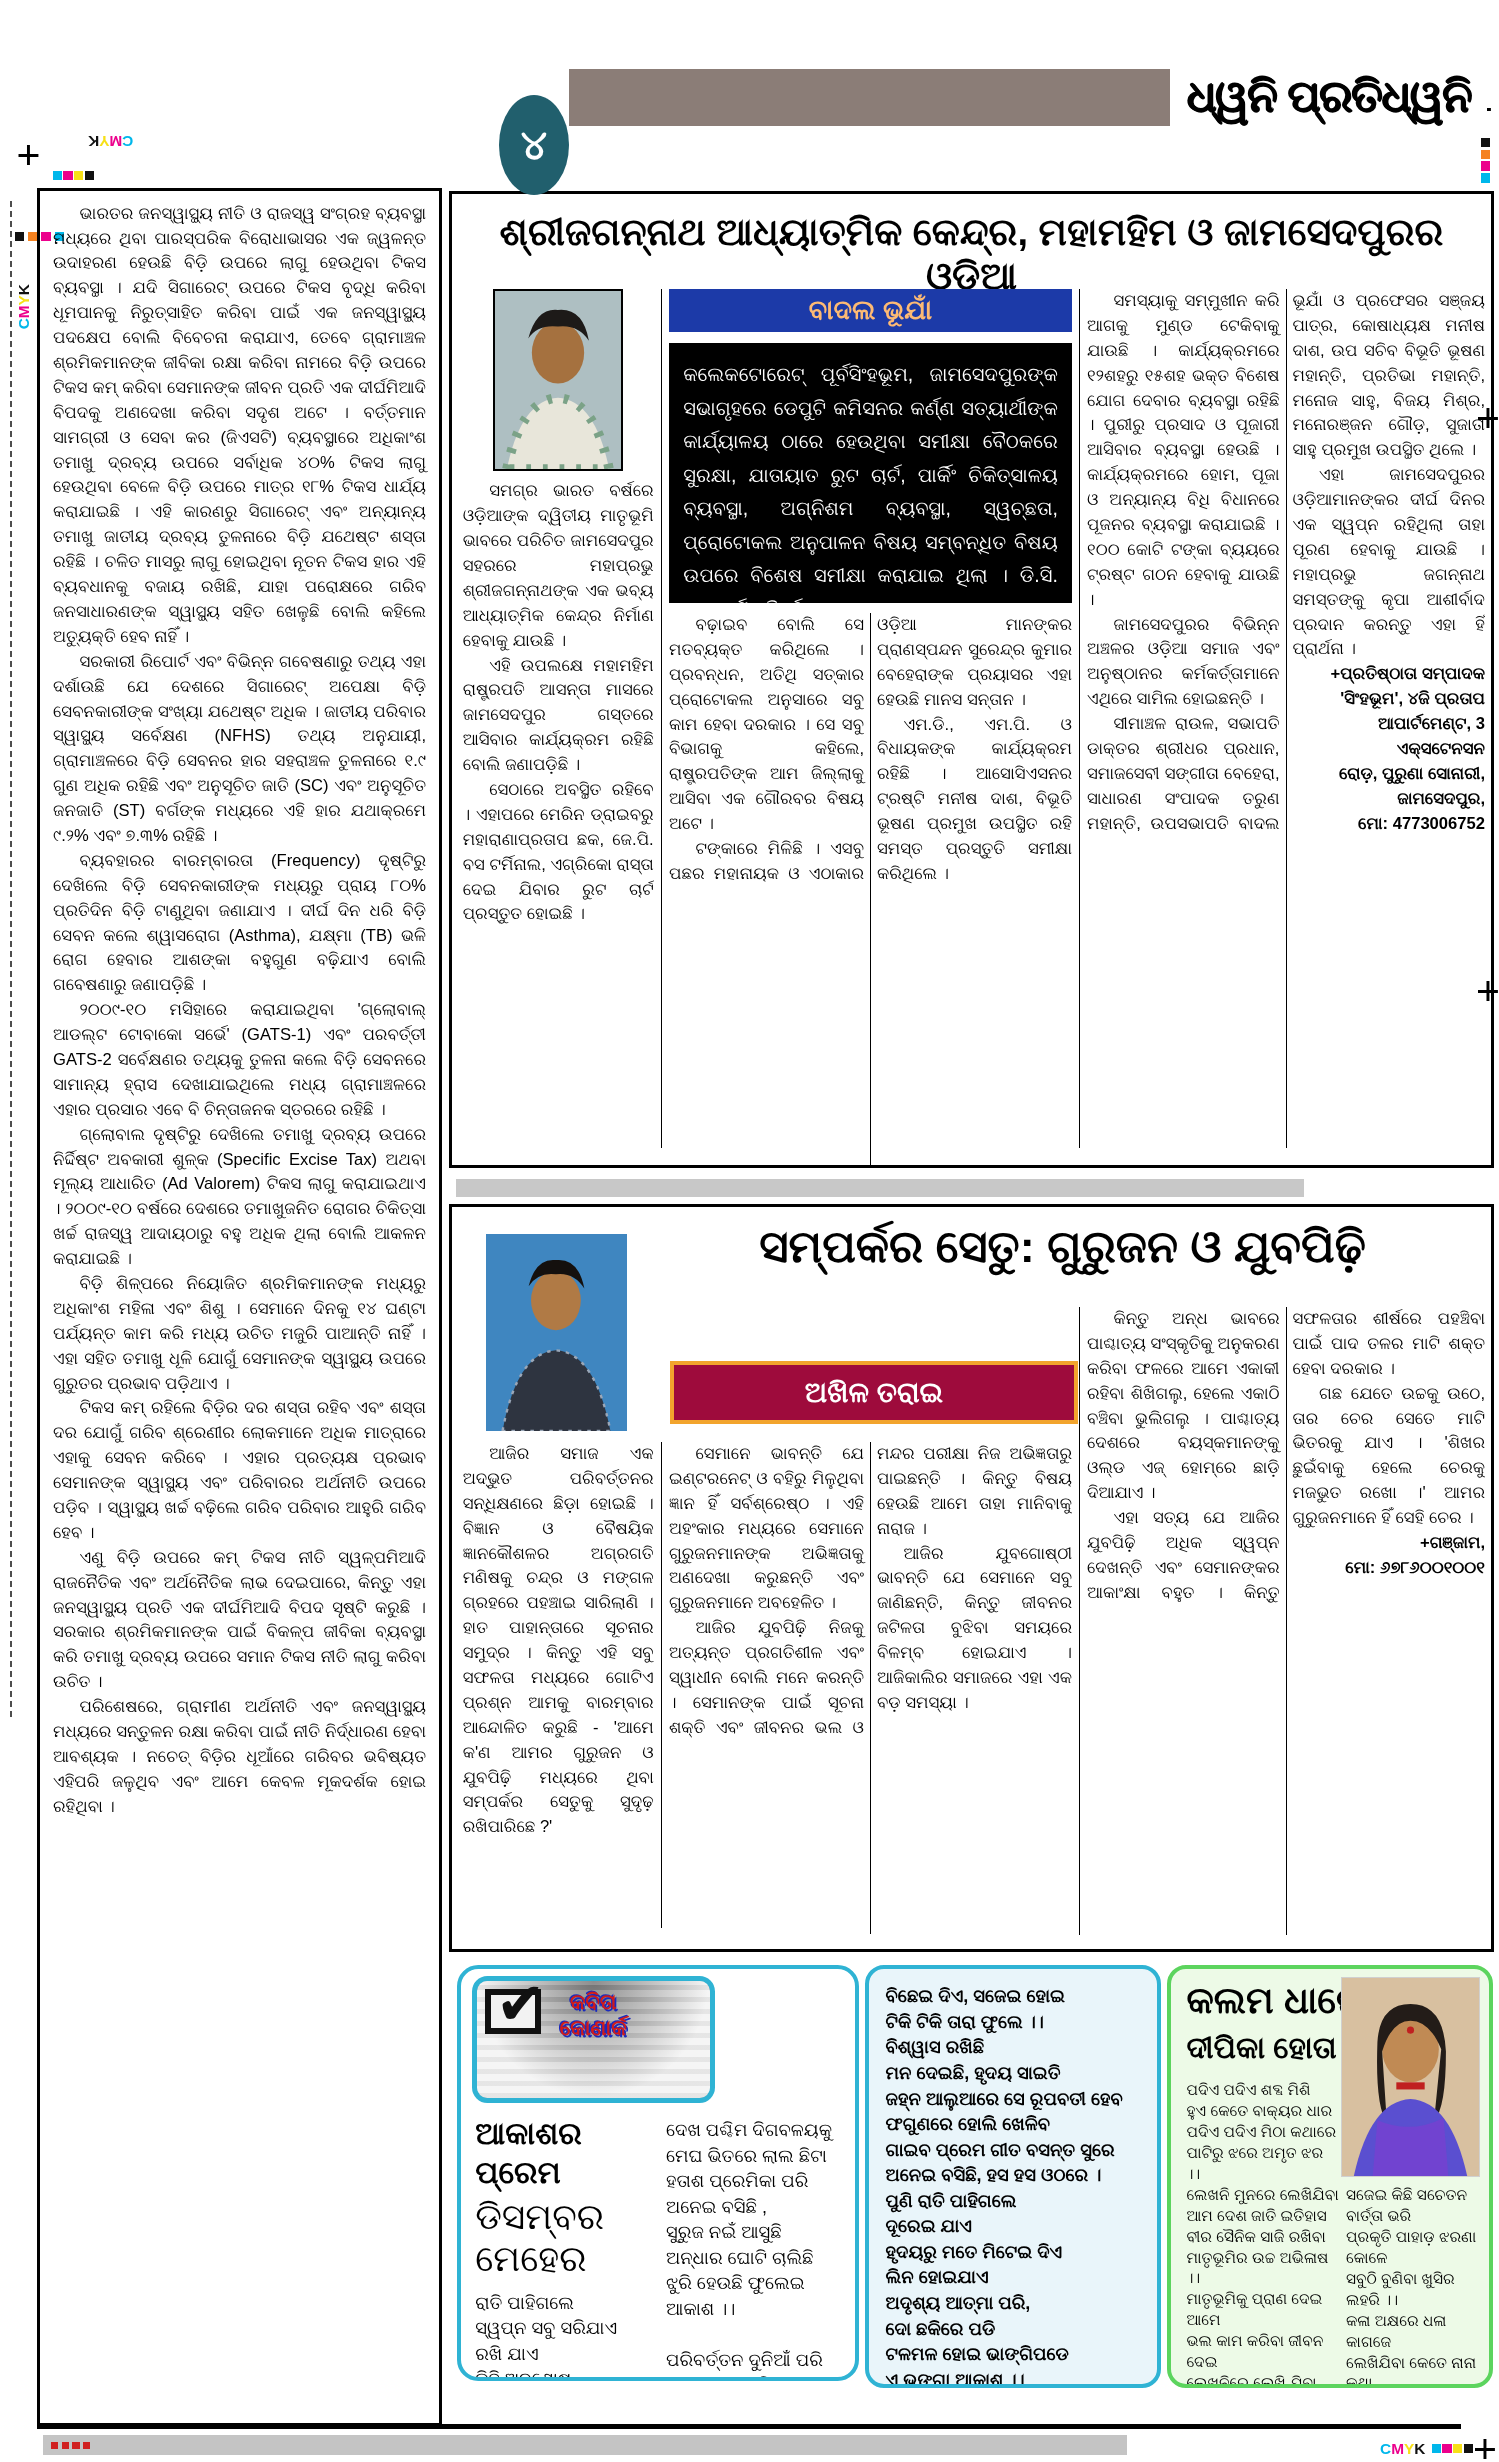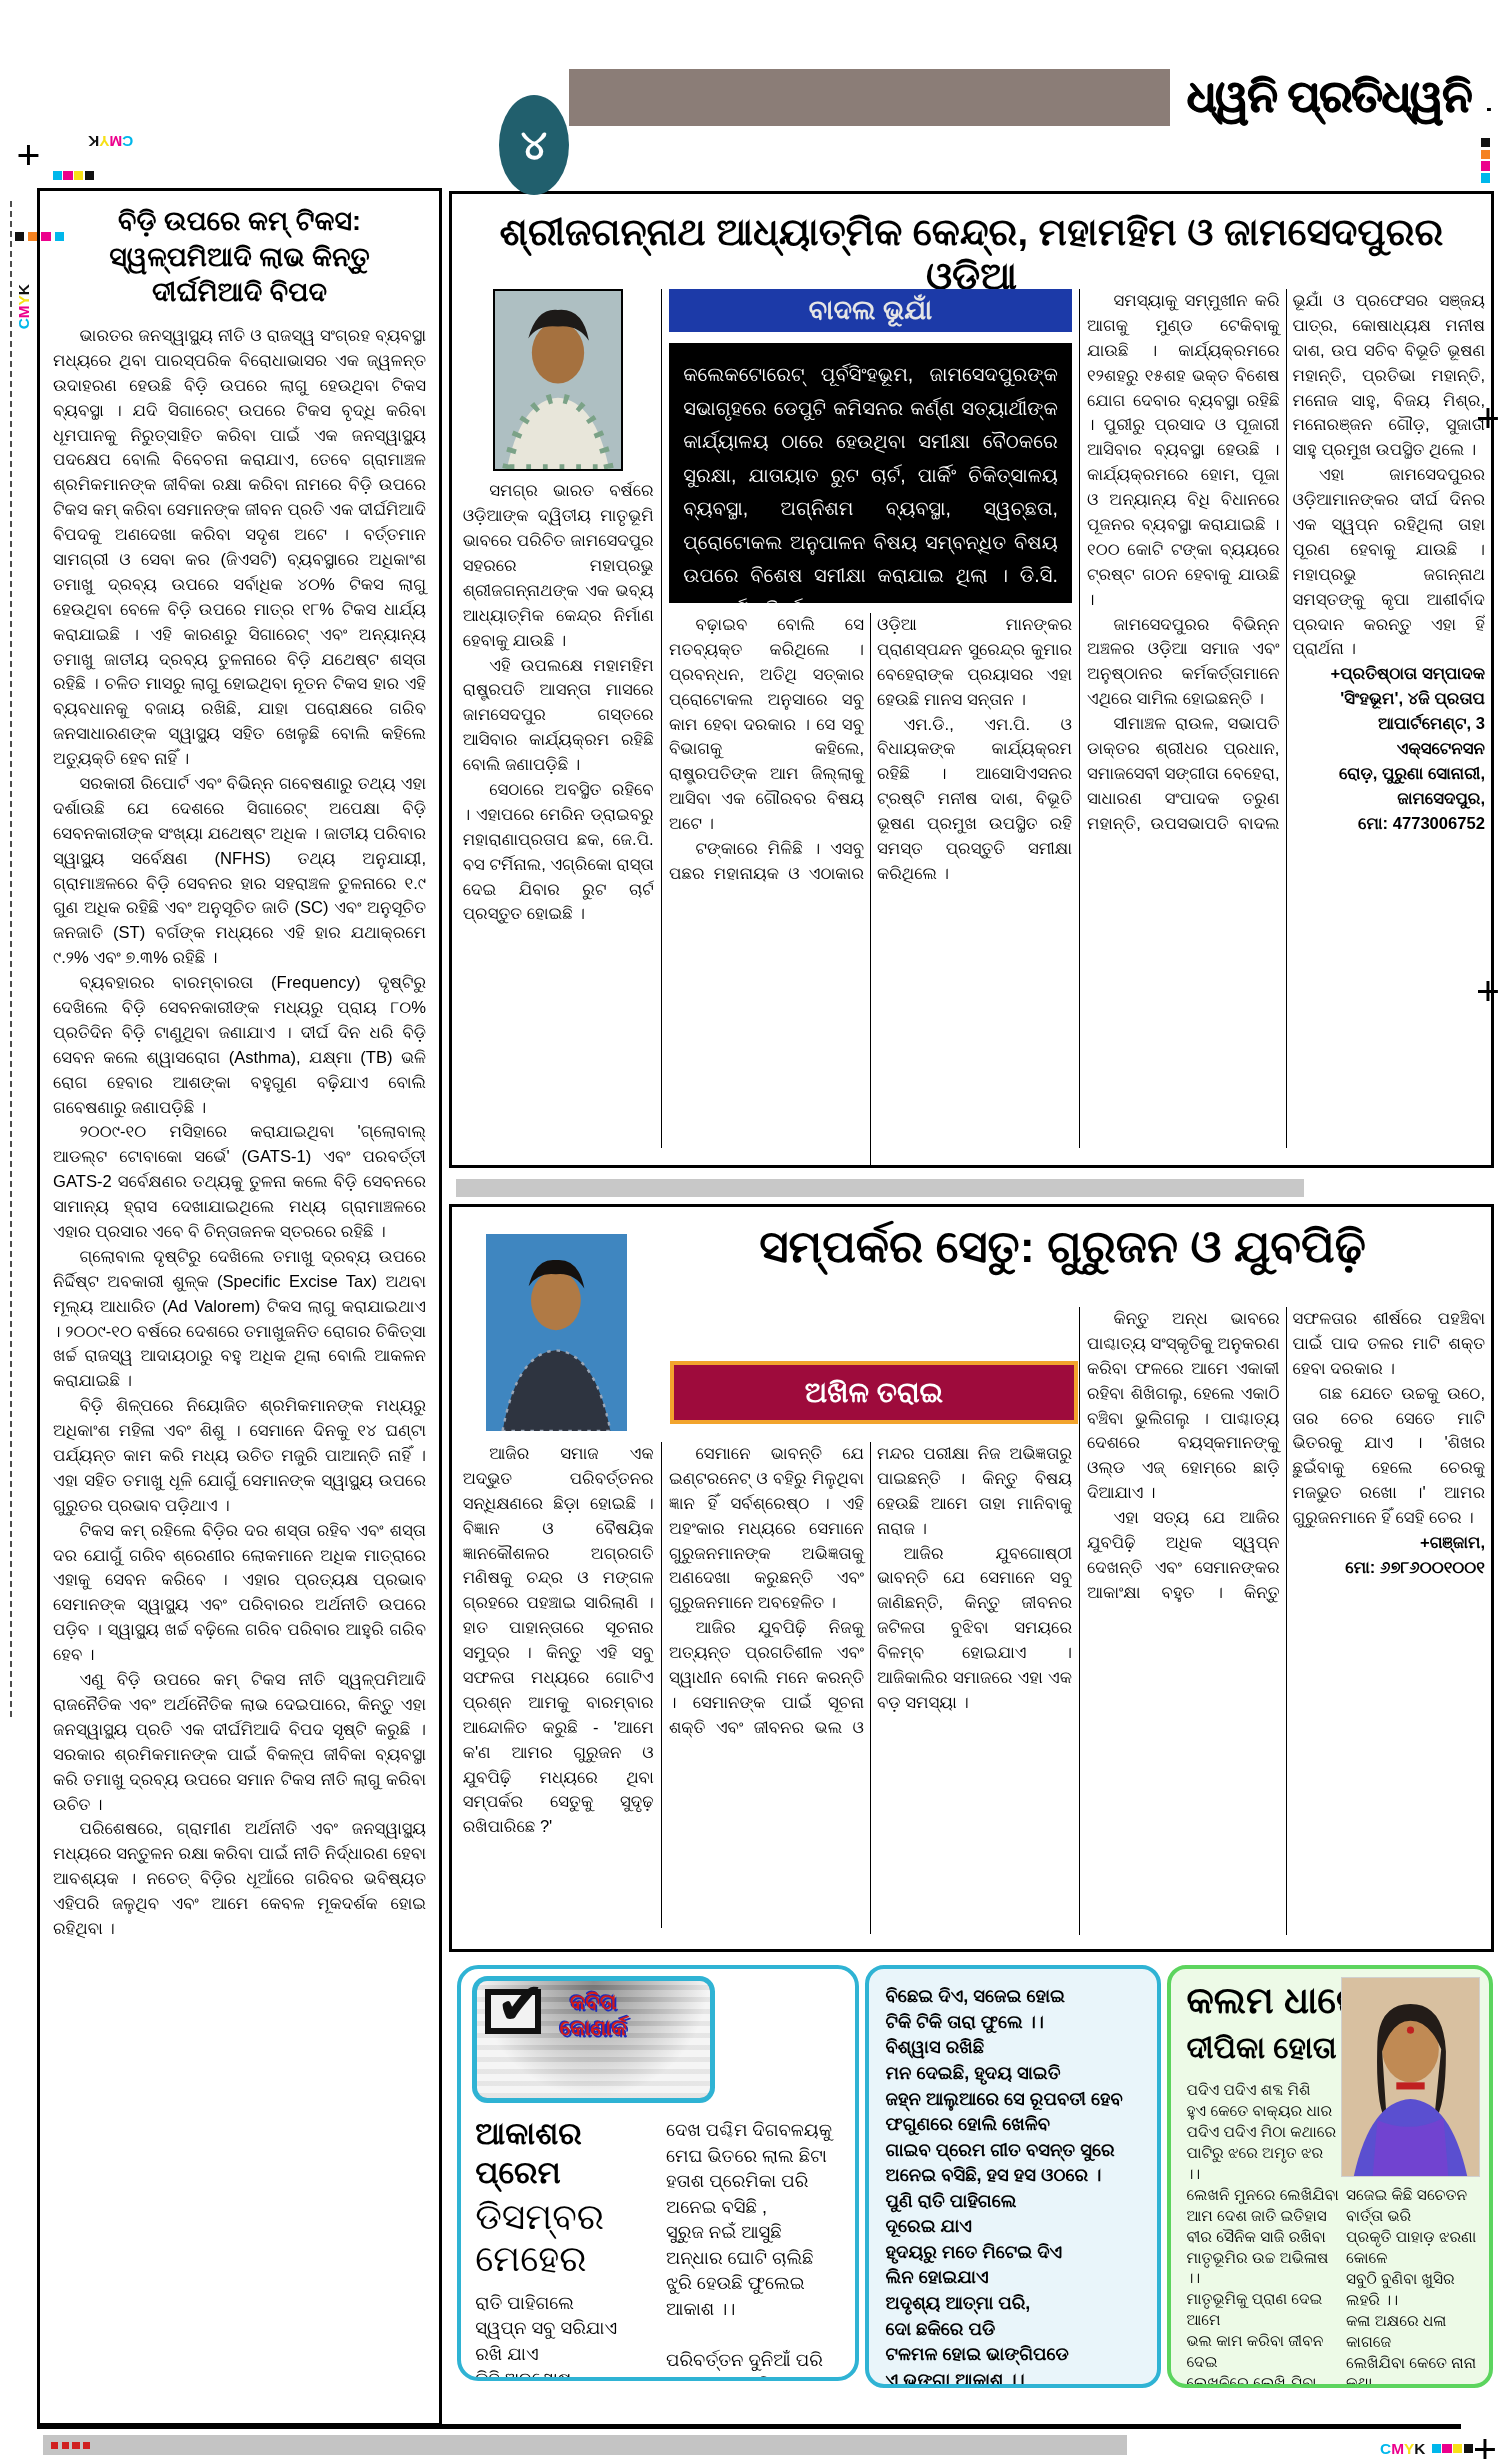--- a/index.html
+++ b/index.html
@@ -36,21 +36,21 @@
   
   .art-left{position:absolute;left:37px;top:188px;width:405px;height:2238px;border:3.6px solid #000;
             padding:10.7px 13px;box-sizing:border-box;overflow:hidden;}
   .art-left h1{margin:2.4px 0 13px 0;text-align:center;font-size:27px;line-height:1.32;font-weight:bold;}
 
   
   .art-main{position:absolute;left:449px;top:191px;width:1045px;height:977px;border:3.6px solid #000;
             box-sizing:border-box;overflow:hidden;}
   .art-main .headline{margin-top:16.6px;text-align:center;font-size:38px;font-weight:bold;}
   .photo-frame{border:2.4px solid #000;overflow:hidden;background:#b9c4c6;}
-  .byline-blue{background:#1c3aa8;color:#e5e5e5;text-align:center;font-size:27px;font-weight:bold;
+  .byline-blue{background:#1c3aa8;color:#fdba74;text-align:center;font-size:27px;font-weight:bold;
                height:43px;display:flex;align-items:center;justify-content:center;}
   .intro-black{margin-top:10.7px;background:#000;color:#fff;padding:15.4px 14.2px;font-size:19.5px;line-height:1.72;
                text-align:justify;height:230px;overflow:hidden;}
   .twocol{column-count:2;column-gap:13px;column-rule:1.2px solid #000;}
   .caption-under{margin-top:8.3px;}
   .signoff{text-align:right;font-weight:bold;}
   .signoff div{line-height:1.5;}
 
   
   .sep-gray{position:absolute;left:456px;top:1179px;width:848px;height:18px;background:#c8c8c8;}
@@ -127,21 +127,20 @@
     <div class="sq" style="background:#00b7eb"></div>
   </div>
   <div class="reg-cross" style="left:1476px;top:398px;">+</div>
   <div class="reg-cross" style="left:1476px;top:971px;">+</div>
 
   <div class="page-badge">୪</div>
   <div class="masthead-bar"></div>
   <div class="masthead">ଧ୍ୱନି ପ୍ରତିଧ୍ୱନି</div>
 
   <div class="art-left">
-    <h1>ବିଡ଼ି ଉପରେ କମ୍ ଟିକସ: ସ୍ୱଳ୍ପମିଆଦି ଲାଭ କିନ୍ତୁ ଦୀର୍ଘମିଆଦି ବିପଦ</h1>
     <div class="btxt">
 
     <p>ଭାରତର ଜନସ୍ୱାସ୍ଥ୍ୟ ନୀତି ଓ ରାଜସ୍ୱ ସଂଗ୍ରହ ବ୍ୟବସ୍ଥା ମଧ୍ୟରେ ଥିବା ପାରସ୍ପରିକ ବିରୋଧାଭାସର ଏକ ଜ୍ୱଳନ୍ତ ଉଦାହରଣ ହେଉଛି ବିଡ଼ି ଉପରେ ଲାଗୁ ହେଉଥିବା ଟିକସ ବ୍ୟବସ୍ଥା । ଯଦି ସିଗାରେଟ୍ ଉପରେ ଟିକସ ବୃଦ୍ଧି କରିବା ଧୂମପାନକୁ ନିରୁତ୍ସାହିତ କରିବା ପାଇଁ ଏକ ଜନସ୍ୱାସ୍ଥ୍ୟ ପଦକ୍ଷେପ ବୋଲି ବିବେଚନା କରାଯାଏ, ତେବେ ଗ୍ରାମାଞ୍ଚଳ ଶ୍ରମିକମାନଙ୍କ ଜୀବିକା ରକ୍ଷା କରିବା ନାମରେ ବିଡ଼ି ଉପରେ ଟିକସ କମ୍ କରିବା ସେମାନଙ୍କ ଜୀବନ ପ୍ରତି ଏକ ଦୀର୍ଘମିଆଦି ବିପଦକୁ ଅଣଦେଖା କରିବା ସଦୃଶ ଅଟେ । ବର୍ତ୍ତମାନ ସାମଗ୍ରୀ ଓ ସେବା କର (ଜିଏସଟି) ବ୍ୟବସ୍ଥାରେ ଅଧିକାଂଶ ତମାଖୁ ଦ୍ରବ୍ୟ ଉପରେ ସର୍ବାଧିକ ୪୦% ଟିକସ ଲାଗୁ ହେଉଥିବା ବେଳେ ବିଡ଼ି ଉପରେ ମାତ୍ର ୧୮% ଟିକସ ଧାର୍ଯ୍ୟ କରାଯାଇଛି । ଏହି କାରଣରୁ ସିଗାରେଟ୍ ଏବଂ ଅନ୍ୟାନ୍ୟ ତମାଖୁ ଜାତୀୟ ଦ୍ରବ୍ୟ ତୁଳନାରେ ବିଡ଼ି ଯଥେଷ୍ଟ ଶସ୍ତା ରହିଛି । ଚଳିତ ମାସରୁ ଲାଗୁ ହୋଇଥିବା ନୂତନ ଟିକସ ହାର ଏହି ବ୍ୟବଧାନକୁ ବଜାୟ ରଖିଛି, ଯାହା ପରୋକ୍ଷରେ ଗରିବ ଜନସାଧାରଣଙ୍କ ସ୍ୱାସ୍ଥ୍ୟ ସହିତ ଖେଳୁଛି ବୋଲି କହିଲେ ଅତ୍ୟୁକ୍ତି ହେବ ନାହିଁ ।</p>
         <p>ସରକାରୀ ରିପୋର୍ଟ ଏବଂ ବିଭିନ୍ନ ଗବେଷଣାରୁ ତଥ୍ୟ ଏହା ଦର୍ଶାଉଛି ଯେ ଦେଶରେ ସିଗାରେଟ୍ ଅପେକ୍ଷା ବିଡ଼ି ସେବନକାରୀଙ୍କ ସଂଖ୍ୟା ଯଥେଷ୍ଟ ଅଧିକ । ଜାତୀୟ ପରିବାର ସ୍ୱାସ୍ଥ୍ୟ ସର୍ବେକ୍ଷଣ (NFHS) ତଥ୍ୟ ଅନୁଯାୟୀ, ଗ୍ରାମାଞ୍ଚଳରେ ବିଡ଼ି ସେବନର ହାର ସହରାଞ୍ଚଳ ତୁଳନାରେ ୧.୯ ଗୁଣ ଅଧିକ ରହିଛି ଏବଂ ଅନୁସୂଚିତ ଜାତି (SC) ଏବଂ ଅନୁସୂଚିତ ଜନଜାତି (ST) ବର୍ଗଙ୍କ ମଧ୍ୟରେ ଏହି ହାର ଯଥାକ୍ରମେ ୯.୨% ଏବଂ ୭.୩% ରହିଛି ।</p>
         <p>ବ୍ୟବହାରର ବାରମ୍ବାରତା (Frequency) ଦୃଷ୍ଟିରୁ ଦେଖିଲେ ବିଡ଼ି ସେବନକାରୀଙ୍କ ମଧ୍ୟରୁ ପ୍ରାୟ ୮୦% ପ୍ରତିଦିନ ବିଡ଼ି ଟାଣୁଥିବା ଜଣାଯାଏ । ଦୀର୍ଘ ଦିନ ଧରି ବିଡ଼ି ସେବନ କଲେ ଶ୍ୱାସରୋଗ (Asthma), ଯକ୍ଷ୍ମା (TB) ଭଳି ରୋଗ ହେବାର ଆଶଙ୍କା ବହୁଗୁଣ ବଢ଼ିଯାଏ ବୋଲି ଗବେଷଣାରୁ ଜଣାପଡ଼ିଛି ।</p>
         <p>୨୦୦୯-୧୦ ମସିହାରେ କରାଯାଇଥିବା 'ଗ୍ଲୋବାଲ୍ ଆଡଲ୍ଟ ଟୋବାକୋ ସର୍ଭେ' (GATS-1) ଏବଂ ପରବର୍ତ୍ତୀ GATS-2 ସର୍ବେକ୍ଷଣର ତଥ୍ୟକୁ ତୁଳନା କଲେ ବିଡ଼ି ସେବନରେ ସାମାନ୍ୟ ହ୍ରାସ ଦେଖାଯାଇଥିଲେ ମଧ୍ୟ ଗ୍ରାମାଞ୍ଚଳରେ ଏହାର ପ୍ରସାର ଏବେ ବି ଚିନ୍ତାଜନକ ସ୍ତରରେ ରହିଛି ।</p>
         <p>ଗ୍ଲୋବାଲ ଦୃଷ୍ଟିରୁ ଦେଖିଲେ ତମାଖୁ ଦ୍ରବ୍ୟ ଉପରେ ନିର୍ଦ୍ଦିଷ୍ଟ ଅବକାରୀ ଶୁଳ୍କ (Specific Excise Tax) ଅଥବା ମୂଲ୍ୟ ଆଧାରିତ (Ad Valorem) ଟିକସ ଲାଗୁ କରାଯାଇଥାଏ । ୨୦୦୯-୧୦ ବର୍ଷରେ ଦେଶରେ ତମାଖୁଜନିତ ରୋଗର ଚିକିତ୍ସା ଖର୍ଚ୍ଚ ରାଜସ୍ୱ ଆଦାୟଠାରୁ ବହୁ ଅଧିକ ଥିଲା ବୋଲି ଆକଳନ କରାଯାଇଛି ।</p>
         <p>ବିଡ଼ି ଶିଳ୍ପରେ ନିୟୋଜିତ ଶ୍ରମିକମାନଙ୍କ ମଧ୍ୟରୁ ଅଧିକାଂଶ ମହିଳା ଏବଂ ଶିଶୁ । ସେମାନେ ଦିନକୁ ୧୪ ଘଣ୍ଟା ପର୍ଯ୍ୟନ୍ତ କାମ କରି ମଧ୍ୟ ଉଚିତ ମଜୁରି ପାଆନ୍ତି ନାହିଁ । ଏହା ସହିତ ତମାଖୁ ଧୂଳି ଯୋଗୁଁ ସେମାନଙ୍କ ସ୍ୱାସ୍ଥ୍ୟ ଉପରେ ଗୁରୁତର ପ୍ରଭାବ ପଡ଼ିଥାଏ ।</p>
         <p>ଟିକସ କମ୍ ରହିଲେ ବିଡ଼ିର ଦର ଶସ୍ତା ରହିବ ଏବଂ ଶସ୍ତା ଦର ଯୋଗୁଁ ଗରିବ ଶ୍ରେଣୀର ଲୋକମାନେ ଅଧିକ ମାତ୍ରାରେ ଏହାକୁ ସେବନ କରିବେ । ଏହାର ପ୍ରତ୍ୟକ୍ଷ ପ୍ରଭାବ ସେମାନଙ୍କ ସ୍ୱାସ୍ଥ୍ୟ ଏବଂ ପରିବାରର ଅର୍ଥନୀତି ଉପରେ ପଡ଼ିବ । ସ୍ୱାସ୍ଥ୍ୟ ଖର୍ଚ୍ଚ ବଢ଼ିଲେ ଗରିବ ପରିବାର ଆହୁରି ଗରିବ ହେବ ।</p>
         <p>ଏଣୁ ବିଡ଼ି ଉପରେ କମ୍ ଟିକସ ନୀତି ସ୍ୱଳ୍ପମିଆଦି ରାଜନୈତିକ ଏବଂ ଅର୍ଥନୈତିକ ଲାଭ ଦେଇପାରେ, କିନ୍ତୁ ଏହା ଜନସ୍ୱାସ୍ଥ୍ୟ ପ୍ରତି ଏକ ଦୀର୍ଘମିଆଦି ବିପଦ ସୃଷ୍ଟି କରୁଛି । ସରକାର ଶ୍ରମିକମାନଙ୍କ ପାଇଁ ବିକଳ୍ପ ଜୀବିକା ବ୍ୟବସ୍ଥା କରି ତମାଖୁ ଦ୍ରବ୍ୟ ଉପରେ ସମାନ ଟିକସ ନୀତି ଲାଗୁ କରିବା ଉଚିତ ।</p>

